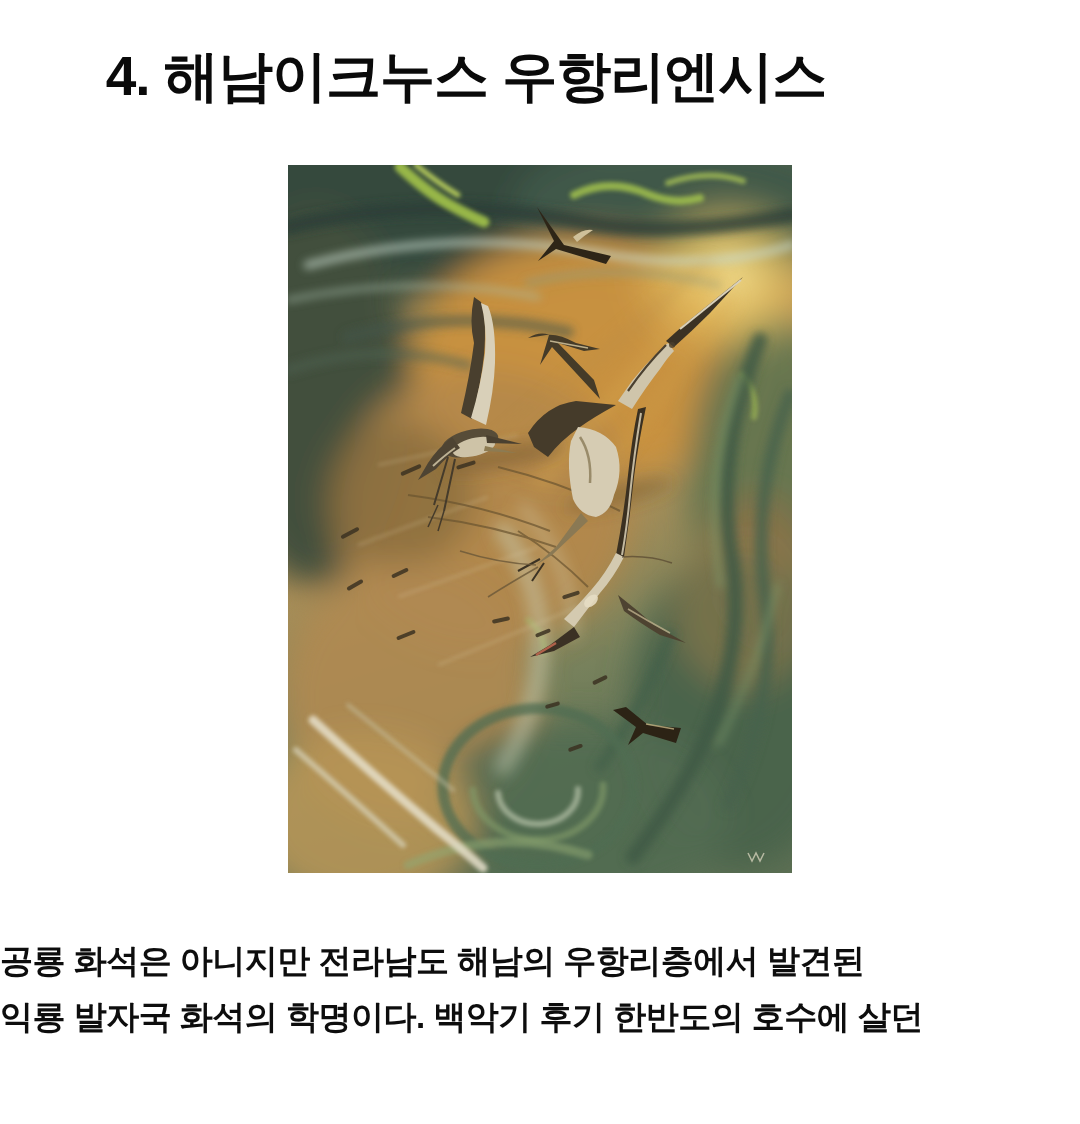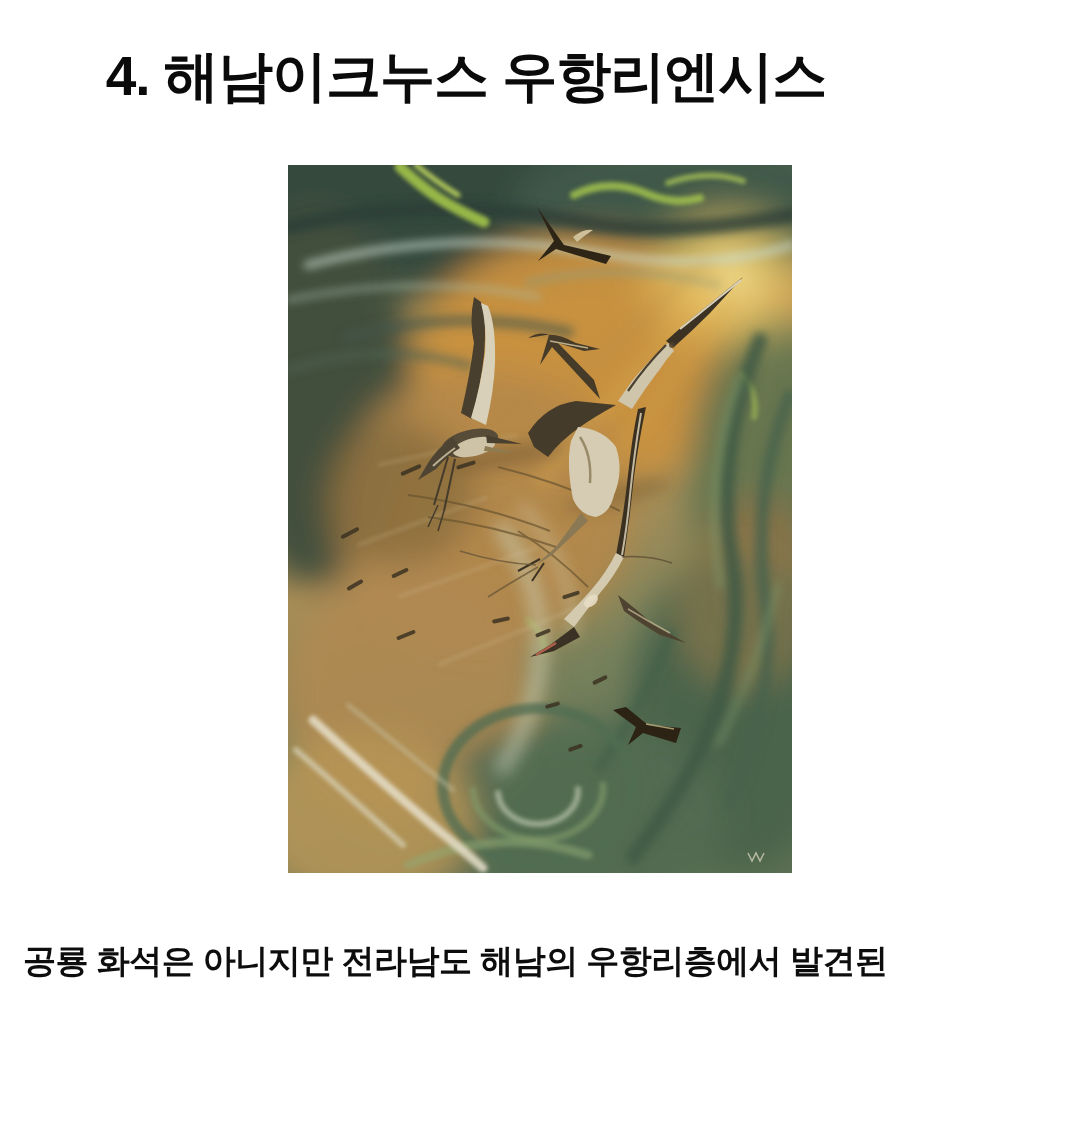--- a/index.html
+++ b/index.html
@@ -31,21 +31,20 @@
   .caption {
     position: absolute;
     top: 933px; left: 0;
     width: 864px;
     text-align: left;
     font-size: 33px;
     font-weight: 700;
     color: #0d0d0d;
     line-height: 56px;
     letter-spacing: -0.5px;
-    padding-left: 23px;
   }
   .caption .line { white-space: nowrap; }
 </style>
 </head>
 <body>
 
 <div class="page-title">4. 해남이크누스 우항리엔시스</div>
 
 <div class="painting-wrap" aria-label="익룡들이 백악기 호수 위를 나는 그림">
   <svg viewBox="0 0 504 708" xmlns="http://www.w3.org/2000/svg" role="img">
@@ -233,13 +232,14 @@
       <path d="M 325,545 L 348,562 L 340,580 L 355,568 L 388,578 L 393,563 L 360,560 L 338,542 Z" fill="#2c2315"></path>
       <path d="M 358,559 L 386,564" stroke="#c4b383" stroke-width="1.5" fill="none" opacity="0.8"></path>
     </g>
 
     <path d="M 460,688 l 4,8 l 4,-8 l 4,8 l 4,-8" stroke="#e3ddc6" stroke-width="1.5" fill="none" opacity="0.7"></path>
   </svg>
 </div>
 
 <div class="caption">
   <div class="line">공룡 화석은 아니지만 전라남도 해남의 우항리층에서 발견된</div>
+  <div class="line">익룡 발자국 화석의 학명이다. 백악기 후기 한반도의 호수에 살던</div>
 </div>
 
 </body></html>

